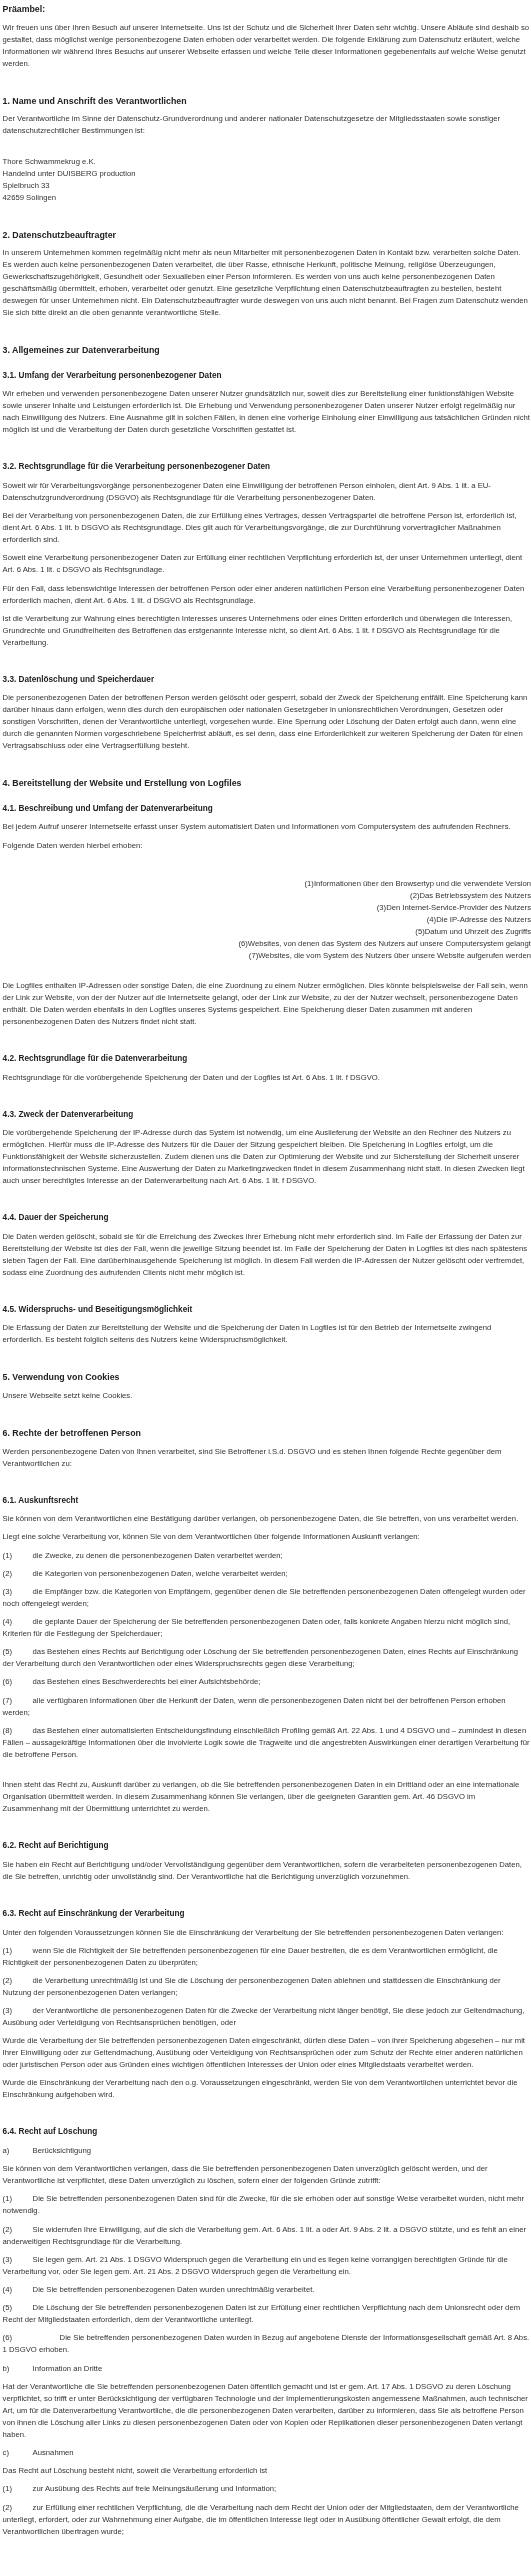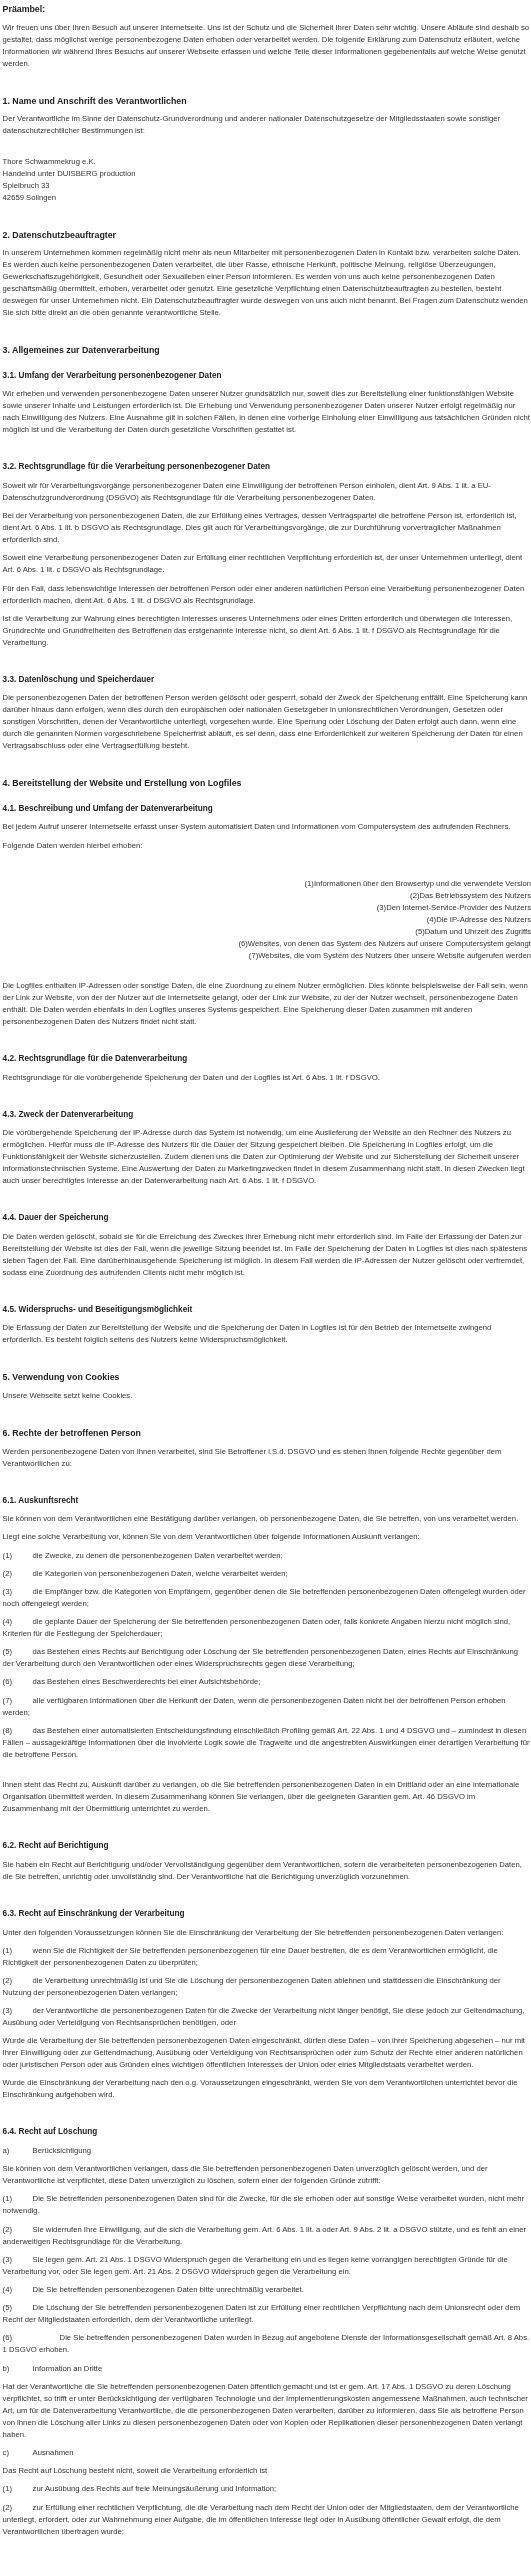--- a/index.html
+++ b/index.html
@@ -108,21 +108,21 @@
     <p class="p li"><span class="num">(2)</span><span class="txt">die Verarbeitung unrechtmäßig ist und Sie die Löschung der personenbezogenen Daten ablehnen und stattdessen die Einschränkung der Nutzung der personenbezogenen Daten verlangen;</span></p>
     <p class="p li"><span class="num">(3)</span><span class="txt">der Verantwortliche die personenbezogenen Daten für die Zwecke der Verarbeitung nicht länger benötigt, Sie diese jedoch zur Geltendmachung, Ausübung oder Verteidigung von Rechtsansprüchen benötigen, oder</span></p>
     <p class="p">Wurde die Verarbeitung der Sie betreffenden personenbezogenen Daten eingeschränkt, dürfen diese Daten – von ihrer Speicherung abgesehen – nur mit Ihrer Einwilligung oder zur Geltendmachung, Ausübung oder Verteidigung von Rechtsansprüchen oder zum Schutz der Rechte einer anderen natürlichen oder juristischen Person oder aus Gründen eines wichtigen öffentlichen Interesses der Union oder eines Mitgliedstaats verarbeitet werden.</p>
     <p class="p">Wurde die Einschränkung der Verarbeitung nach den o.g. Voraussetzungen eingeschränkt, werden Sie von dem Verantwortlichen unterrichtet bevor die Einschränkung aufgehoben wird.</p>
     <h3 class="h lvl2">6.4. Recht auf Löschung</h3>
     <p class="p li"><span class="num">a)</span><span class="txt">Berücksichtigung</span></p>
     <p class="p">Sie können von dem Verantwortlichen verlangen, dass die Sie betreffenden personenbezogenen Daten unverzüglich gelöscht werden, und der Verantwortliche ist verpflichtet, diese Daten unverzüglich zu löschen, sofern einer der folgenden Gründe zutrifft:</p>
     <p class="p li"><span class="num">(1)</span><span class="txt">Die Sie betreffenden personenbezogenen Daten sind für die Zwecke, für die sie erhoben oder auf sonstige Weise verarbeitet wurden, nicht mehr notwendig.</span></p>
     <p class="p li"><span class="num">(2)</span><span class="txt">Sie widerrufen Ihre Einwilligung, auf die sich die Verarbeitung gem. Art. 6 Abs. 1 lit. a oder Art. 9 Abs. 2 lit. a DSGVO stützte, und es fehlt an einer anderweitigen Rechtsgrundlage für die Verarbeitung.</span></p>
     <p class="p li"><span class="num">(3)</span><span class="txt">Sie legen gem. Art. 21 Abs. 1 DSGVO Widerspruch gegen die Verarbeitung ein und es liegen keine vorrangigen berechtigten Gründe für die Verarbeitung vor, oder Sie legen gem. Art. 21 Abs. 2 DSGVO Widerspruch gegen die Verarbeitung ein.</span></p>
-    <p class="p li"><span class="num">(4)</span><span class="txt">Die Sie betreffenden personenbezogenen Daten bitte unrechtmäßig verarbeitet.</span></p>
+    <p class="p li"><span class="num">(4)</span><span class="txt">Die Sie betreffenden personenbezogenen Daten wurden unrechtmäßig verarbeitet.</span></p>
     <p class="p li"><span class="num">(5)</span><span class="txt">Die Löschung der Sie betreffenden personenbezogenen Daten ist zur Erfüllung einer rechtlichen Verpflichtung nach dem Unionsrecht oder dem Recht der Mitgliedstaaten erforderlich, dem der Verantwortliche unterliegt.</span></p>
     <p class="p li wide"><span class="num">(6)</span><span class="txt">Die Sie betreffenden personenbezogenen Daten wurden in Bezug auf angebotene Dienste der Informationsgesellschaft gemäß Art. 8 Abs. 1 DSGVO erhoben.</span></p>
     <p class="p li"><span class="num">b)</span><span class="txt">Information an Dritte</span></p>
     <p class="p">Hat der Verantwortliche die Sie betreffenden personenbezogenen Daten öffentlich gemacht und ist er gem. Art. 17 Abs. 1 DSGVO zu deren Löschung verpflichtet, so trifft er unter Berücksichtigung der verfügbaren Technologie und der Implementierungskosten angemessene Maßnahmen, auch technischer Art, um für die Datenverarbeitung Verantwortliche, die die personenbezogenen Daten verarbeiten, darüber zu informieren, dass Sie als betroffene Person von ihnen die Löschung aller Links zu diesen personenbezogenen Daten oder von Kopien oder Replikationen dieser personenbezogenen Daten verlangt haben.</p>
     <p class="p li"><span class="num">c)</span><span class="txt">Ausnahmen</span></p>
     <p class="p">Das Recht auf Löschung besteht nicht, soweit die Verarbeitung erforderlich ist</p>
     <p class="p li"><span class="num">(1)</span><span class="txt">zur Ausübung des Rechts auf freie Meinungsäußerung und Information;</span></p>
     <p class="p li"><span class="num">(2)</span><span class="txt">zur Erfüllung einer rechtlichen Verpflichtung, die die Verarbeitung nach dem Recht der Union oder der Mitgliedstaaten, dem der Verantwortliche unterliegt, erfordert, oder zur Wahrnehmung einer Aufgabe, die im öffentlichen Interesse liegt oder in Ausübung öffentlicher Gewalt erfolgt, die dem Verantwortlichen übertragen wurde;</span></p>
   </main>
 

